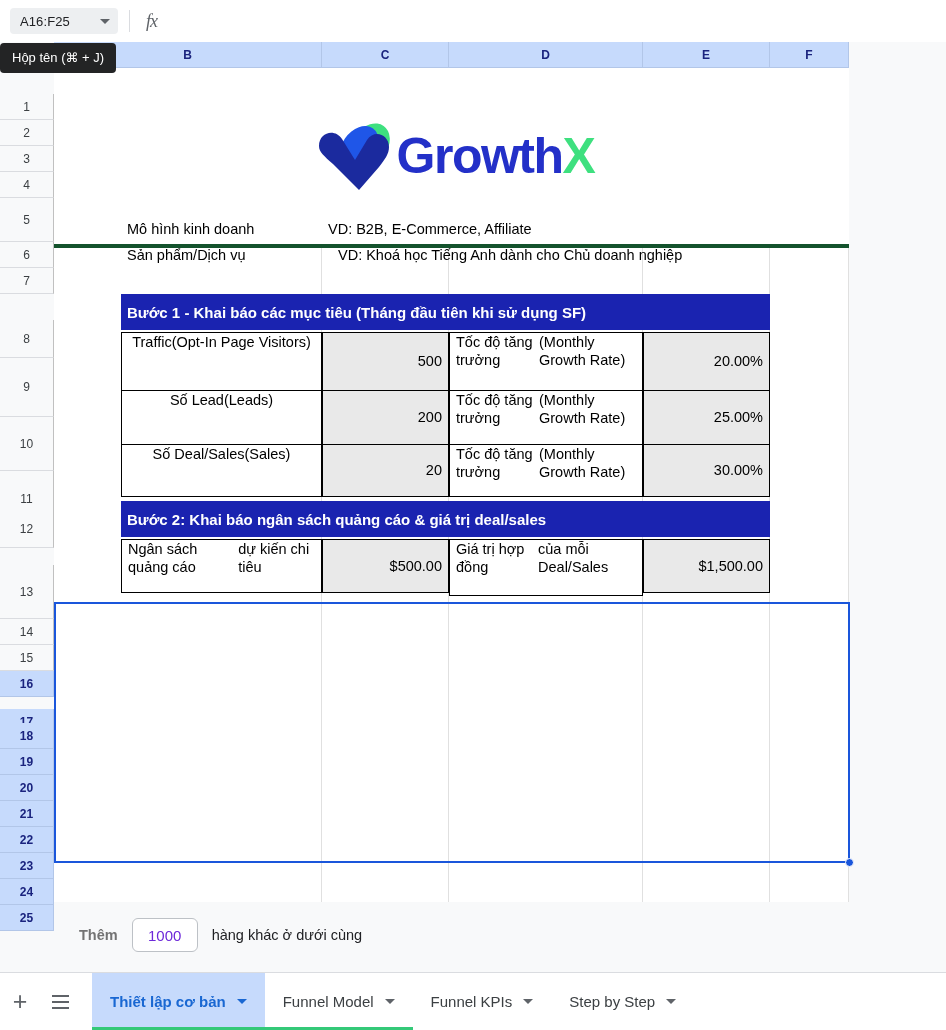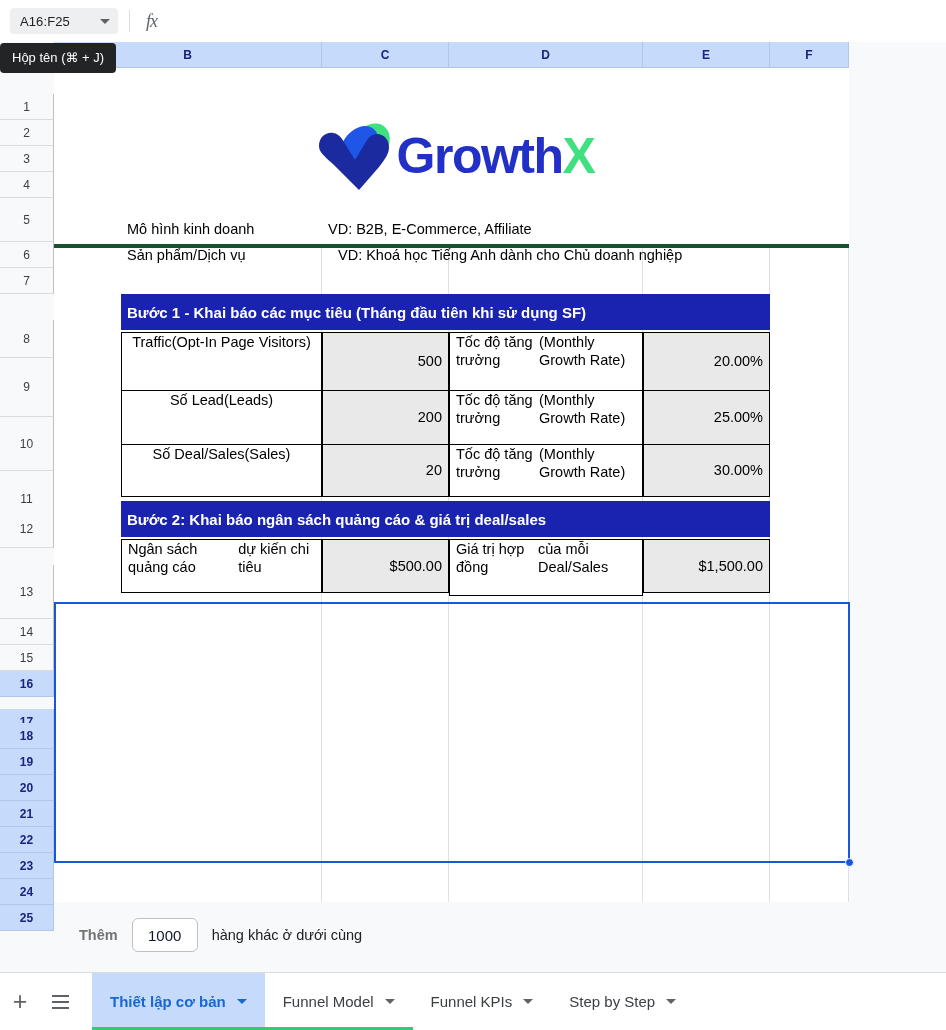--- a/index.html
+++ b/index.html
@@ -137,21 +137,21 @@
     display: flex; align-items: center; gap: 14px;
   }
   .addrows-link {
     color: #737373; font-size: 14.5px; font-weight: bold;
     cursor: pointer; margin-left: 25px;
   }
   .addrows-input {
     width: 66px; height: 34px; border: 1px solid #bdc1c6;
     border-radius: 6px; background: #ffffff;
     display: flex; align-items: center; justify-content: center;
-    font-size: 15px; color: #0f172a;
+    font-size: 15px; color: #6d28d9;
   }
   .addrows-tail { font-size: 14.5px; color: #202124; }
 
   
   .sheetbar {
     position: absolute; left: 0; bottom: 0; width: 946px; height: 58px;
     background: #ffffff; border-top: 1px solid #dadce0;
     display: flex; align-items: center;
   }
   .sb-icon {

